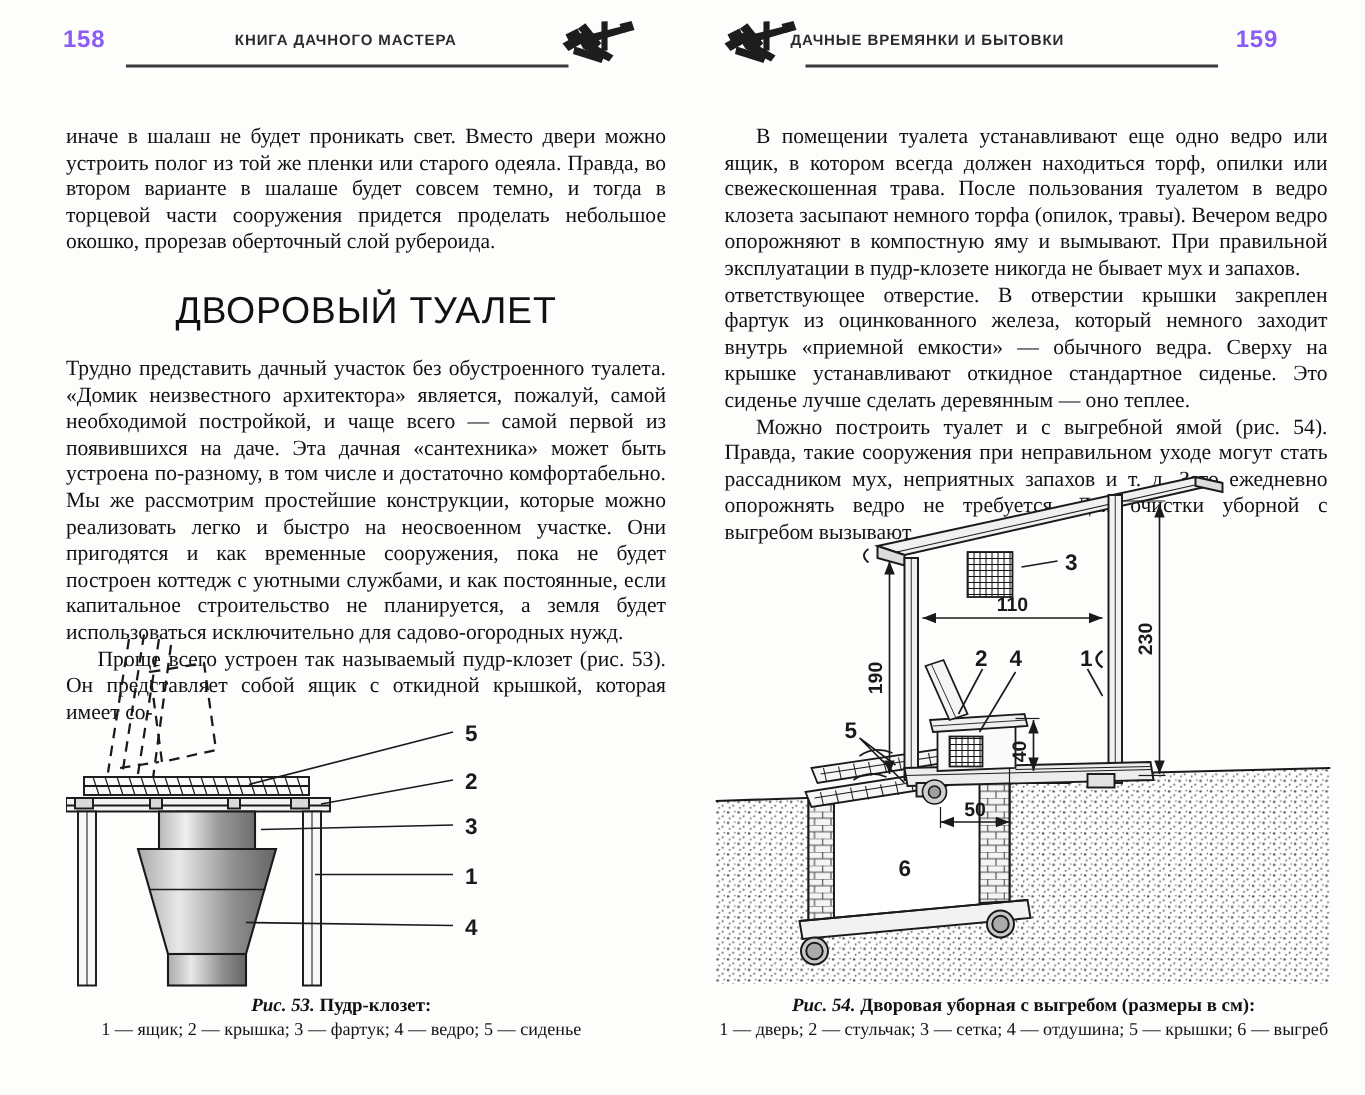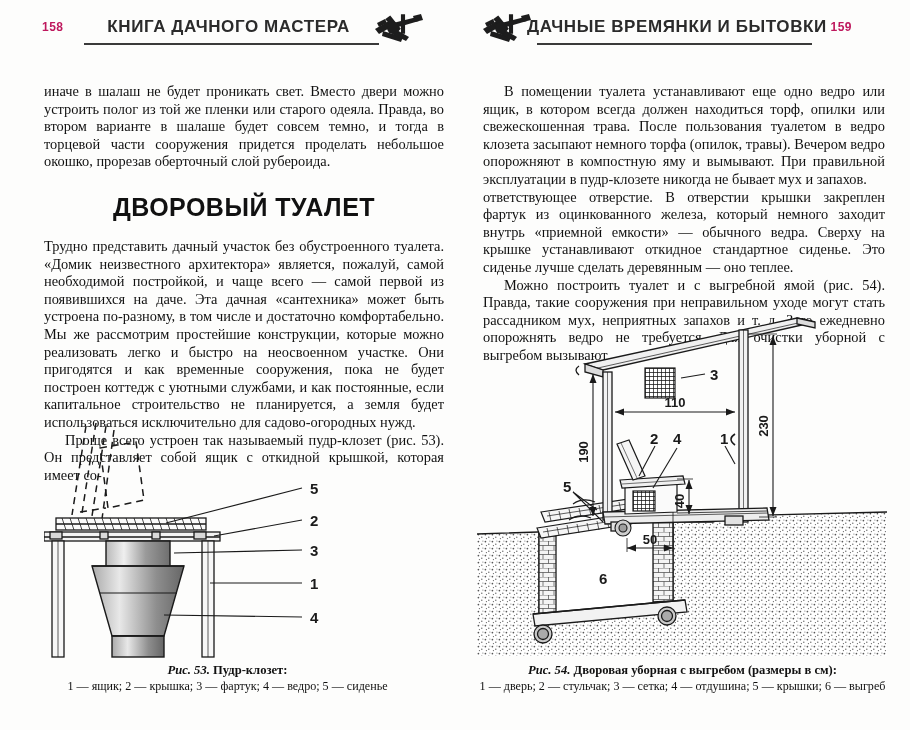--- a/index.html
+++ b/index.html
@@ -36,29 +36,29 @@
   .page.right .runhead { left: 26px; right: 58px; }
 
   .runhead-row {
     display: flex;
     align-items: center;
     height: 26px;
     position: relative;
   }
   .folio {
     font-family: "Liberation Sans", "DejaVu Sans", sans-serif;
-    font-size: 12px;
+    font-size: 16px;
     font-weight: 600;
     letter-spacing: .5px;
-    color: #be185d;
+    color: #8b5cf6;
     white-space: nowrap;
   }
   .runtitle {
     font-family: "Liberation Sans", "DejaVu Sans", sans-serif;
-    font-size: 17px;
+    font-size: 10px;
     font-weight: 700;
     letter-spacing: .6px;
     color: #2b2b2b;
     white-space: nowrap;
   }
   .page.left .runhead-row  { justify-content: flex-start; }
   .page.left .runtitle { position: absolute; left: 50%; transform: translateX(-52%); }
   .page.left .emblem  { position: absolute; right: 0px; top: -7px; }
   .page.right .runtitle { margin-left: 46px; }
   .page.right .folio  { position: absolute; right: 0; margin-left: 34px; }
@@ -91,21 +91,21 @@
     line-height: 17.6px;
     text-align: justify;
     text-indent: 0;
     hyphens: manual;
   }
   p.body.ind { text-indent: 21px; }
 
   h2.section {
     font-family: "Liberation Sans", "DejaVu Sans", sans-serif;
     font-size: 25px;
-    font-weight: 700;
+    font-weight: 400;
     letter-spacing: .5px;
     text-align: center;
     margin: 22px 0 16px 0;
     color: #111;
   }
 
   
   .figwrap { position: absolute; }
   .figwrap.fig53 { left: 44px;  top: 420px; width: 400px; }
   .figwrap.fig54 { left: 22px;  top: 316px; width: 410px; }

